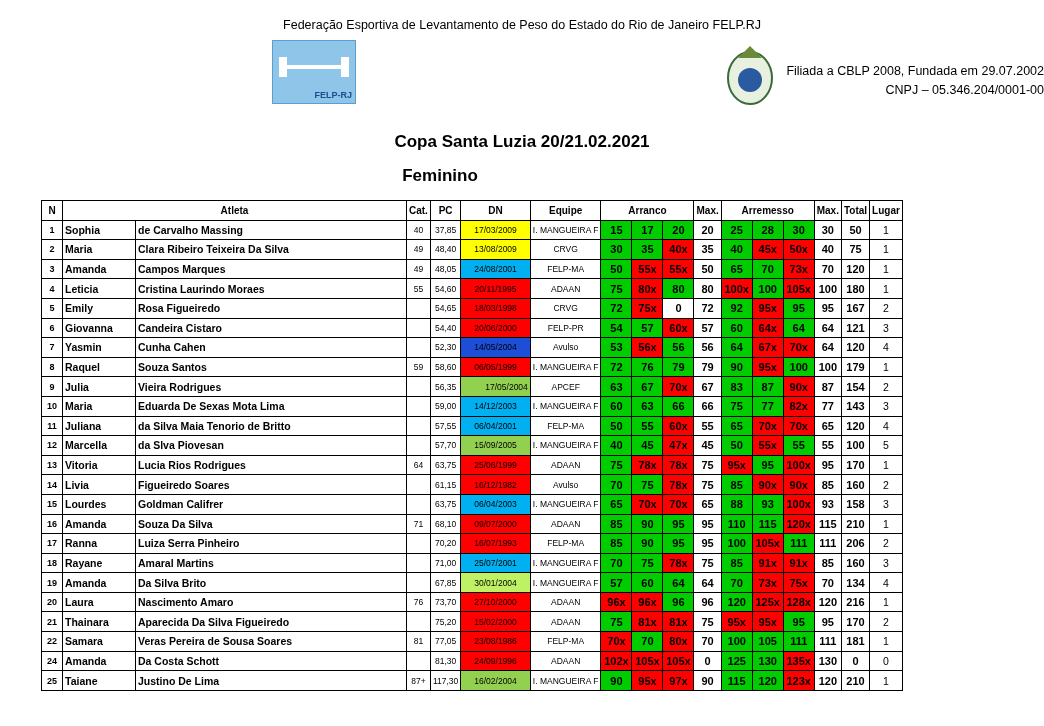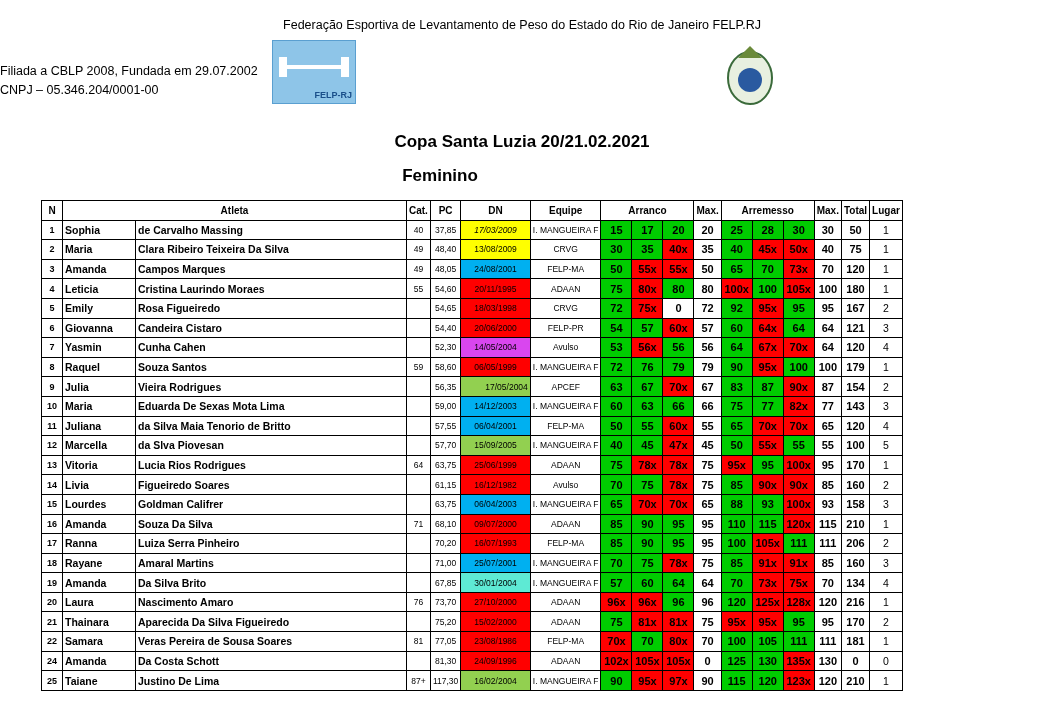--- a/index.html
+++ b/index.html
@@ -1,17 +1,17 @@
 <!DOCTYPE html>
 <html><head>
 <meta charset="utf-8">
 <style>
   body{margin:0;background:#fff;font-family:"Liberation Sans",sans-serif;color:#000;width:1044px;height:726px;overflow:hidden;position:relative}
   .hdr-line1{position:absolute;top:18px;left:0;width:1044px;text-align:center;font-size:12.5px}
-  .hdr-line2{position:absolute;top:62px;left:0;width:1044px;text-align:left;font-size:12.5px;line-height:19px}
+  .hdr-line2{position:absolute;top:62px;left:0;width:1044px;text-align:right;font-size:12.5px;line-height:19px}
   .logo-left{position:absolute;left:272px;top:40px;width:82px;height:62px;background:#8ec5e8;border:1px solid #5a9fd0}
   .logo-left .bar{position:absolute;left:10px;top:24px;width:62px;height:4px;background:#fff}
   .logo-left .pl1{position:absolute;left:6px;top:16px;width:8px;height:20px;background:#fff}
   .logo-left .pl2{position:absolute;left:68px;top:16px;width:8px;height:20px;background:#fff}
   .logo-left .txt{position:absolute;right:3px;bottom:3px;font-size:9px;font-weight:bold;color:#1a4f8a}
   .logo-right{position:absolute;left:720px;top:38px;width:60px;height:76px}
   .title{position:absolute;top:132px;left:0;width:1044px;text-align:center;font-size:17px;font-weight:bold}
   .subtitle{position:absolute;top:166px;left:0;width:880px;text-align:center;font-size:17px;font-weight:bold}
   table{position:absolute;left:41px;top:200px;border-collapse:collapse;font-size:10.5px}
   td,th{border:1px solid #000;padding:0 2px;height:18.6px;text-align:center;white-space:nowrap}
@@ -65,21 +65,21 @@
       <th>Lugar</th>
     </tr>
   </thead>
   <tbody id="rows">
       <tr>
         <td class="num">1</td>
         <td class="fn">Sophia</td>
         <td class="ln">de Carvalho Massing</td>
         <td class="sm">40</td>
         <td class="sm">37,85</td>
-        <td class="sm" style="background: rgb(255, 255, 0); font-style: italic;">17/03/2009</td>
+        <td class="sm" style="background: rgb(255, 255, 0);">17/03/2009</td>
         <td class="sm">I. MANGUEIRA F</td>
         <td class="lift ok">15</td>
         <td class="lift ok">17</td>
         <td class="lift ok">20</td>
         <td class="max">20</td>
         <td class="lift ok">25</td>
         <td class="lift ok">28</td>
         <td class="lift ok">30</td>
         <td class="max">30</td>
         <td class="tot">50</td>
@@ -179,21 +179,21 @@
         <td class="max">64</td>
         <td class="tot">121</td>
         <td>3</td>
       </tr>
       <tr>
         <td class="num">7</td>
         <td class="fn">Yasmin</td>
         <td class="ln">Cunha Cahen</td>
         <td class="sm"></td>
         <td class="sm">52,30</td>
-        <td class="sm" style="background: #d946ef;">14/05/2004</td>
+        <td class="sm" style="background: #1d4ed8;">14/05/2004</td>
         <td class="sm">Avulso</td>
         <td class="lift ok">53</td>
         <td class="lift bad">56x</td>
         <td class="lift ok">56</td>
         <td class="max">56</td>
         <td class="lift ok">64</td>
         <td class="lift bad">67x</td>
         <td class="lift bad">70x</td>
         <td class="max">64</td>
         <td class="tot">120</td>
@@ -407,21 +407,21 @@
         <td class="max">85</td>
         <td class="tot">160</td>
         <td>3</td>
       </tr>
       <tr>
         <td class="num">19</td>
         <td class="fn">Amanda</td>
         <td class="ln">Da Silva Brito</td>
         <td class="sm"></td>
         <td class="sm">67,85</td>
-        <td class="sm" style="background: #5eead4;">30/01/2004</td>
+        <td class="sm" style="background: #bef264;">30/01/2004</td>
         <td class="sm">I. MANGUEIRA F</td>
         <td class="lift ok">57</td>
         <td class="lift ok">60</td>
         <td class="lift ok">64</td>
         <td class="max">64</td>
         <td class="lift ok">70</td>
         <td class="lift bad">73x</td>
         <td class="lift bad">75x</td>
         <td class="max">70</td>
         <td class="tot">134</td>

